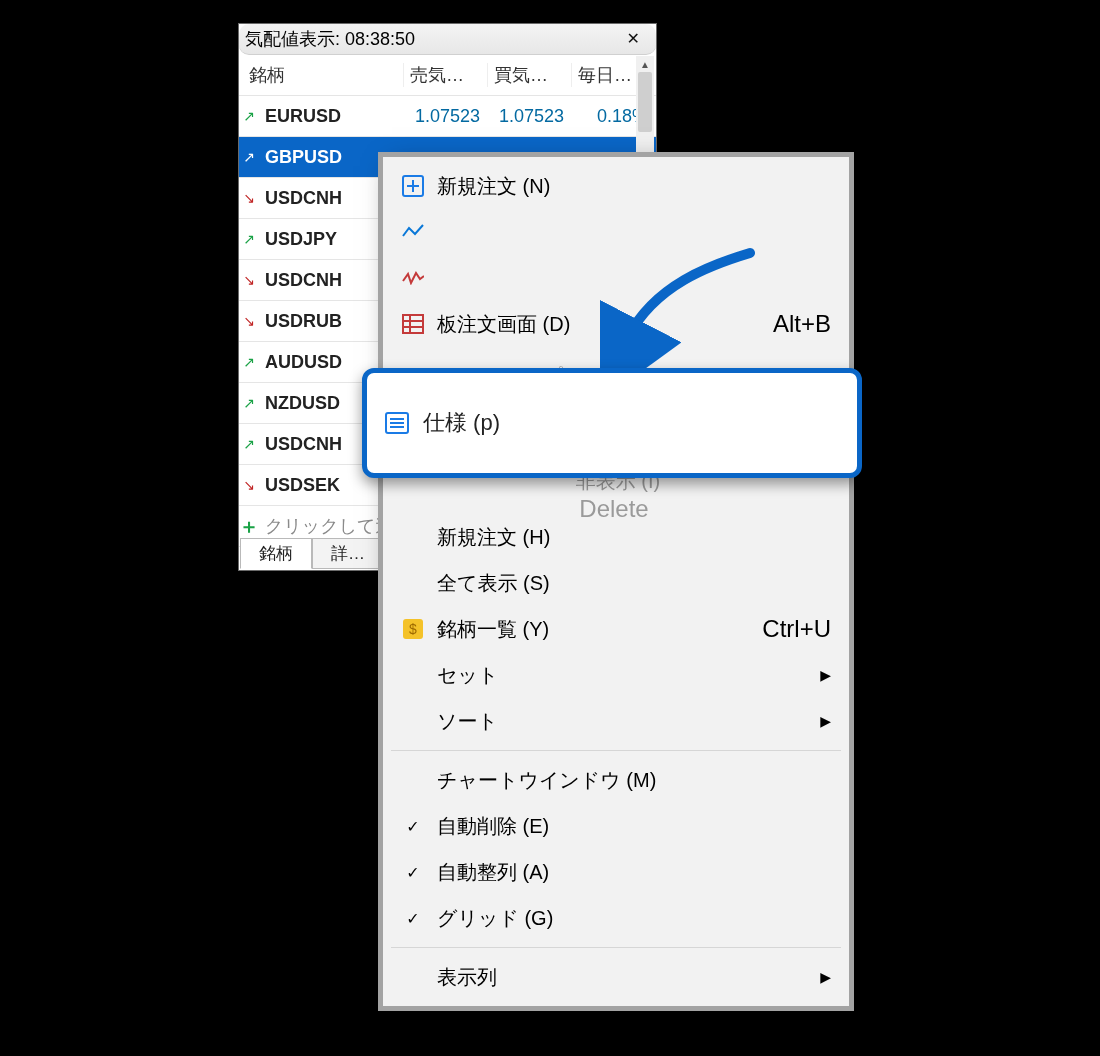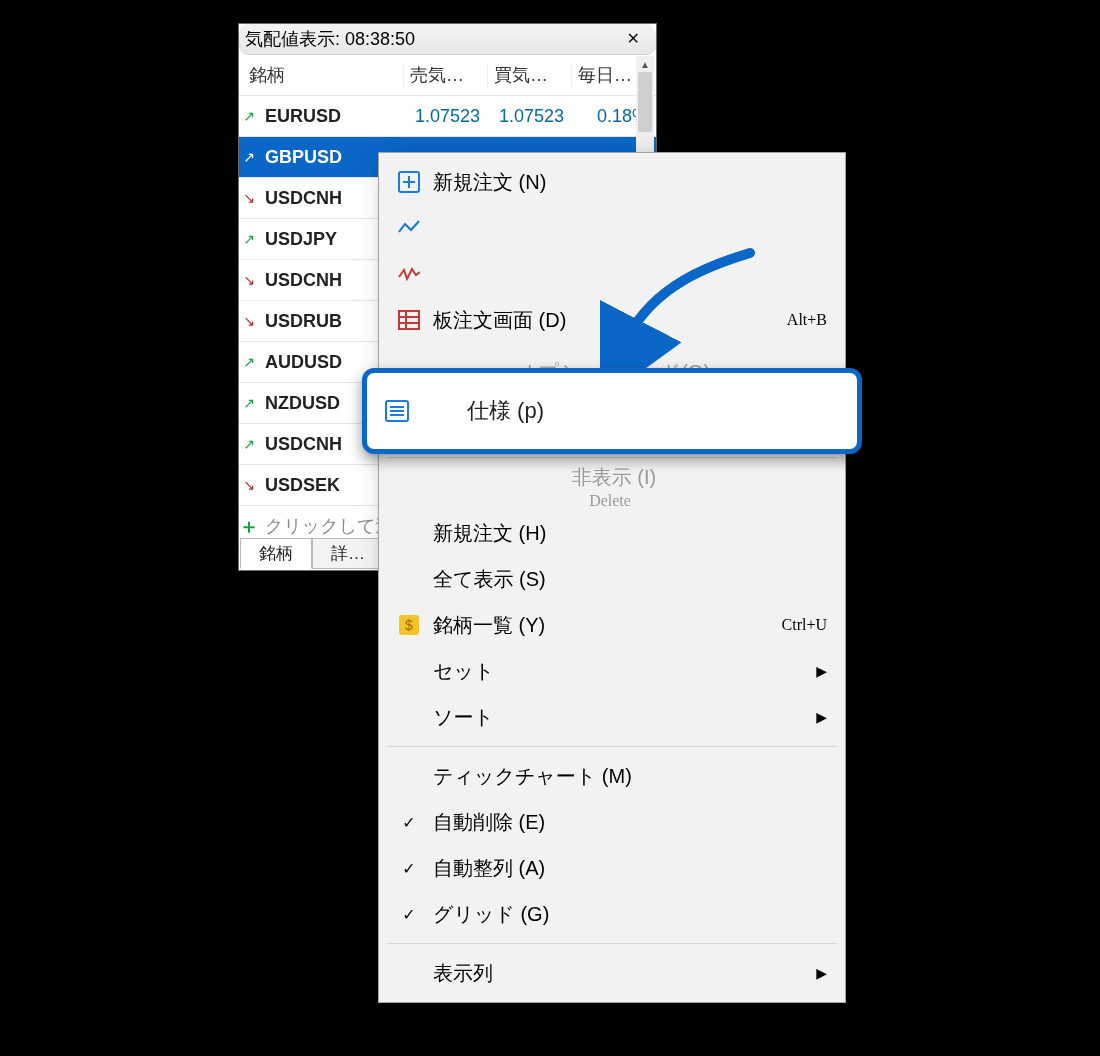--- a/index.html
+++ b/index.html
@@ -53,42 +53,41 @@
   }
   .tab{
     padding:3px 18px;margin-right:0px;font-size:17px;
     background:#fff;border:1px solid #b9b9b9;position:relative;top:0;
   }
   .tab.active{border-bottom:1px solid #fff;}
   .tab.inactive{background:#f3f3f3;}
   
   .menu{
     position:absolute;left:378px;top:152px;width:466px;
-    background:#f2f2f2;border:1px solid #a3a3a3;
+    background:#f2f2f2;border:5px solid #a3a3a3;
     box-shadow:14px 14px 26px rgba(0,0,0,.55);
     padding:6px 0;
   }
   .mi{
     display:flex;align-items:center;height:46px;
     font-size:20px;color:#000;padding:0 18px 0 14px;
   }
   .mi .ic{width:32px;display:flex;align-items:center;justify-content:center;}
   .mi .lbl{flex:1;padding-left:8px;}
-  .mi .accel{color:#000;font-size:16px;font-family:Liberation Serif, serif;}
+  .mi .accel{color:#000;font-size:24px;}
   .mi.disabled{color:#9a9a9a;flex-direction:column;}
   .mi .arrow-right{font-size:14px;color:#000;}
   .sep{height:1px;margin:6px 8px;background:#d6d6d6;}
   .mi .check{font-size:16px;color:#000;}
   
   .hibox{
     position:absolute;z-index:5;border:5px solid #0a66c7;border-radius:12px;
     background:rgba(255,255,255,1);
-    display:flex;align-items:center;height:68px;padding:4px 14px;
+    display:flex;align-items:center;height:68px;padding:16px 14px;
     box-shadow:0 6px 14px rgba(0,0,0,.4);
-    gap:44px;
   }
   .hibox .ic{width:32px;display:flex;align-items:center;justify-content:center;}
   .hibox .lbl{padding-left:10px;font-size:22px;}
   
   .anno{position:absolute;pointer-events:none;}
   
   svg{display:block;}
 </style>
 </head>
 <body>
@@ -290,21 +289,21 @@
     <div class="mi">
       <span class="ic"></span>
       <span class="lbl">ソート</span>
       <span class="arrow-right">▶</span>
     </div>
 
     <div class="sep"></div>
 
     <div class="mi">
       <span class="ic"></span>
-      <span class="lbl">ティックチャート (M)</span>
+      <span class="lbl">チャートウインドウ (M)</span>
     </div>
     <div class="mi">
       <span class="ic check">✓</span>
       <span class="lbl">自動削除 (E)</span>
     </div>
     <div class="mi">
       <span class="ic check">✓</span>
       <span class="lbl">自動整列 (A)</span>
     </div>
     <div class="mi">

